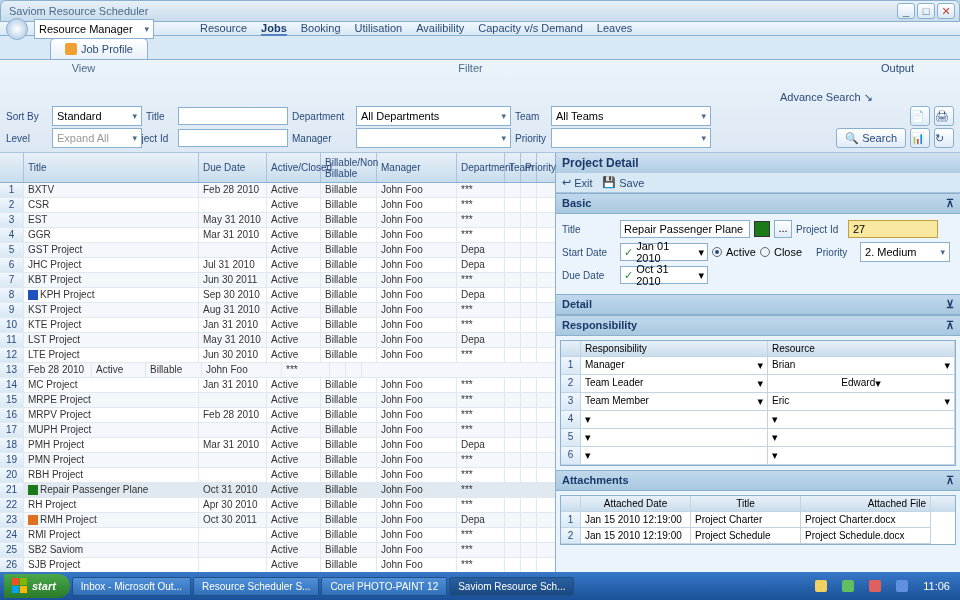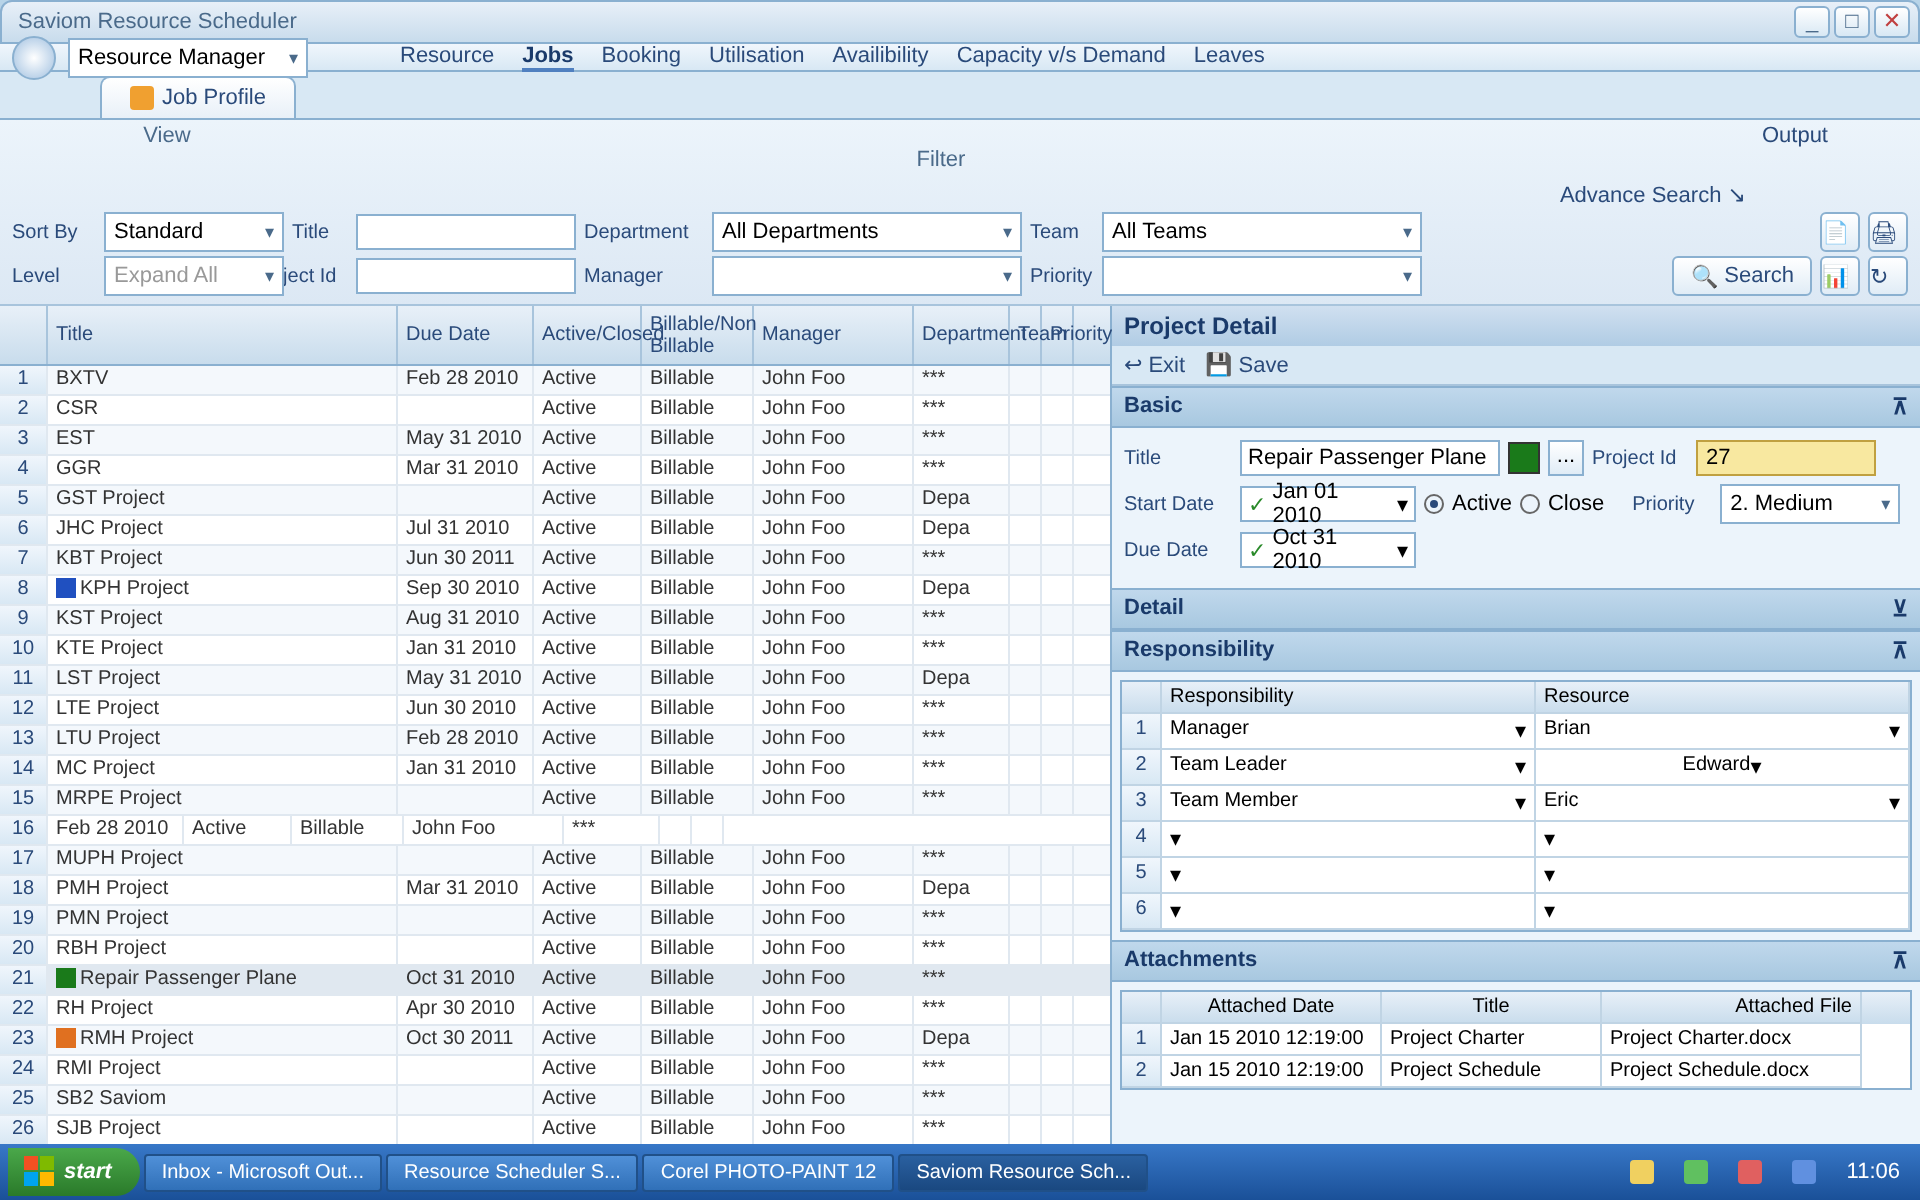--- a/index.html
+++ b/index.html
@@ -15,21 +15,21 @@
 .combo::after { content: "▾"; position: absolute; right: 4px; color: #4a6a8a; font-size: 9px; }
 .navlinks { display: flex; gap: 14px; margin-left: 40px; }
 .navlinks span { color: #2a4a7a; cursor: pointer; }
 .navlinks .active { color: #1a3a6a; font-weight: bold; border-bottom: 2px solid #5080c0; }
 .tabrow { height: 24px; background: #d8e8f4; display: flex; align-items: flex-end; padding-left: 50px; border-bottom: 1px solid #8ab0d0; }
 .tab { background: linear-gradient(#fff,#e8f0f8); border: 1px solid #8ab0d0; border-bottom: none; border-radius: 5px 5px 0 0; padding: 4px 14px; color: #2a4a7a; font-weight: normal; display: flex; align-items: center; gap: 4px; }
 .tabicon { width: 12px; height: 12px; background: #f0a030; border-radius: 2px; }
 .filterbar { background: linear-gradient(#ecf4fb,#dce8f4); border-bottom: 1px solid #a8c4dc; padding: 2px 6px 4px; }
 .filterhdr { display: flex; font-size: 10px; color: #4a6a8a; }
 .filterhdr .vh { width: 155px; text-align: center; }
-.filterhdr .fh { flex: 1; text-align: center; margin-top: 12px; }
+.filterhdr .fh { flex: 1; text-align: center; }
 .filterhdr .adv { color: #2a4a7a; cursor: pointer; margin-right: 8px; margin-top: 29px; }
 .filterhdr .out { color: #2a4a7a; margin-right: 40px; }
 .filterrow { display: flex; align-items: center; gap: 4px; margin-top: 2px; }
 .flabel { width: 42px; color: #2a4a7a; font-size: 10px; }
 .ftxt { height: 18px; border: 1px solid #8ab0d0; background: #fff; padding: 0 3px; }
 .btn { height: 20px; border: 1px solid #8ab0d0; background: linear-gradient(#fff,#e0ecf6); border-radius: 3px; padding: 0 8px; color: #2a4a7a; cursor: pointer; display: inline-flex; align-items: center; gap: 3px; }
 .content { display: flex; height: 468px; }
 .gridwrap { width: 556px; border-right: 1px solid #8ab0d0; display: flex; flex-direction: column; background: #fff; }
 .gridhdr { display: flex; background: linear-gradient(#e8f0f8,#c8dcec); border-bottom: 1px solid #8ab0d0; height: 30px; }
 .gridhdr > div { border-right: 1px solid #a8c4dc; padding: 2px 4px; color: #2a4a7a; font-size: 10px; display: flex; align-items: center; }
@@ -307,21 +307,20 @@
           <div class="col-due">Jun 30 2010</div>
           <div class="col-ac">Active</div>
           <div class="col-bill">Billable</div>
           <div class="col-mgr">John Foo</div>
           <div class="col-dept">***</div>
           <div class="col-team"></div>
           <div class="col-pri"></div>
         </div>
         <div class="grow">
           <div class="rowhdr">13</div>
-          <div class="col-title">LTU Project</div>
           <div class="col-due">Feb 28 2010</div>
           <div class="col-ac">Active</div>
           <div class="col-bill">Billable</div>
           <div class="col-mgr">John Foo</div>
           <div class="col-dept">***</div>
           <div class="col-team"></div>
           <div class="col-pri"></div>
         </div>
         <div class="grow">
           <div class="rowhdr">14</div>
@@ -340,20 +339,21 @@
           <div class="col-due"></div>
           <div class="col-ac">Active</div>
           <div class="col-bill">Billable</div>
           <div class="col-mgr">John Foo</div>
           <div class="col-dept">***</div>
           <div class="col-team"></div>
           <div class="col-pri"></div>
         </div>
         <div class="grow">
           <div class="rowhdr">16</div>
+          <div class="col-title">MRPV Project</div>
           <div class="col-due">Feb 28 2010</div>
           <div class="col-ac">Active</div>
           <div class="col-bill">Billable</div>
           <div class="col-mgr">John Foo</div>
           <div class="col-dept">***</div>
           <div class="col-team"></div>
           <div class="col-pri"></div>
         </div>
         <div class="grow">
           <div class="rowhdr">17</div>

